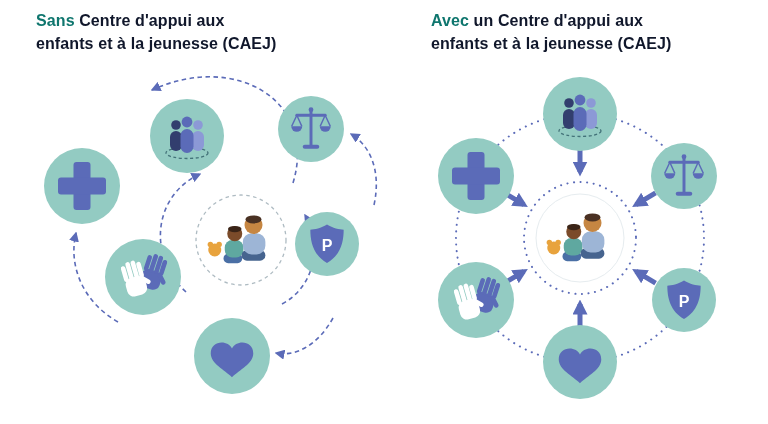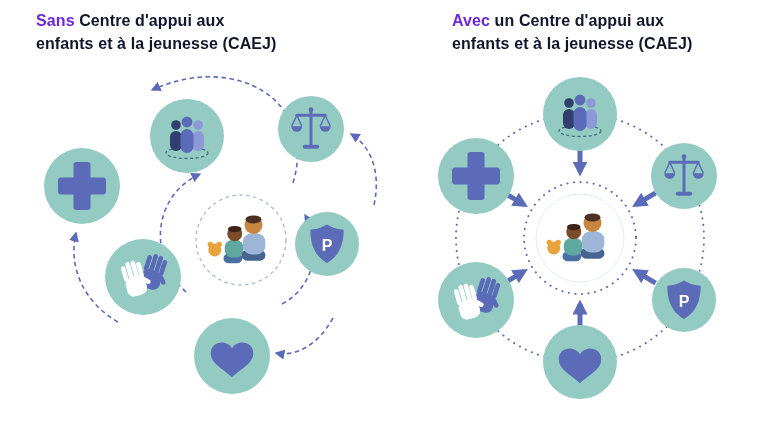--- a/index.html
+++ b/index.html
@@ -1,20 +1,20 @@
 <!DOCTYPE html>
 <html><head>
 <meta charset="utf-8">
 <style>
   html,body{margin:0;padding:0;background:#ffffff;}
   .canvas{position:relative;width:768px;height:424px;background:#ffffff;overflow:hidden;
           font-family:"Liberation Sans", sans-serif;}
   .title{position:absolute;top:10px;width:300px;font-size:16px;line-height:1.42;
          font-weight:bold;color:#10172B;letter-spacing:0.1px;}
-  .title .accent{color:#6d28d9;}
+  .title .accent{color:#0f766e;}
   svg{position:absolute;left:0;top:0;}
 </style>
 </head>
 <body>
 
 <div class="canvas">
 
   <svg width="768" height="424" viewBox="0 0 768 424">
     <defs>
       <marker id="arrowL" viewBox="0 0 10 10" refX="8.5" refY="5" markerWidth="10" markerHeight="10" markerUnits="userSpaceOnUse" orient="auto">
@@ -187,18 +187,18 @@
         <use href="#icon-family" transform="scale(1.25)"></use>
       </g>
     </g>
   </svg>
 
   <div class="title" style="left:36px">
     <span class="accent">Sans</span><span> Centre d'appui aux</span><br>
     <span>enfants et à la jeunesse (CAEJ)</span>
   </div>
 
-  <div class="title" style="left:452px">
+  <div class="title" style="left:431px">
     <span class="accent">Avec</span><span> un Centre d'appui aux</span><br>
     <span>enfants et à la jeunesse (CAEJ)</span>
   </div>
 
 </div>
 
 </body></html>

